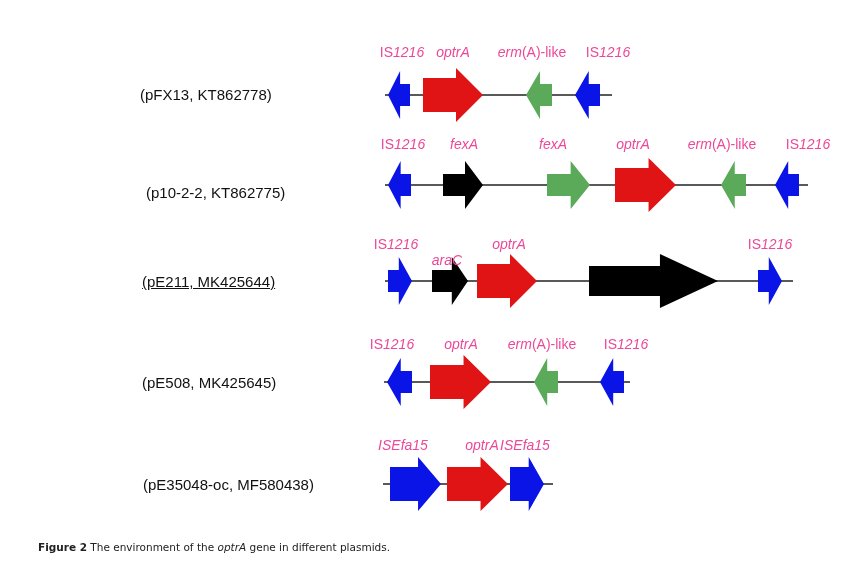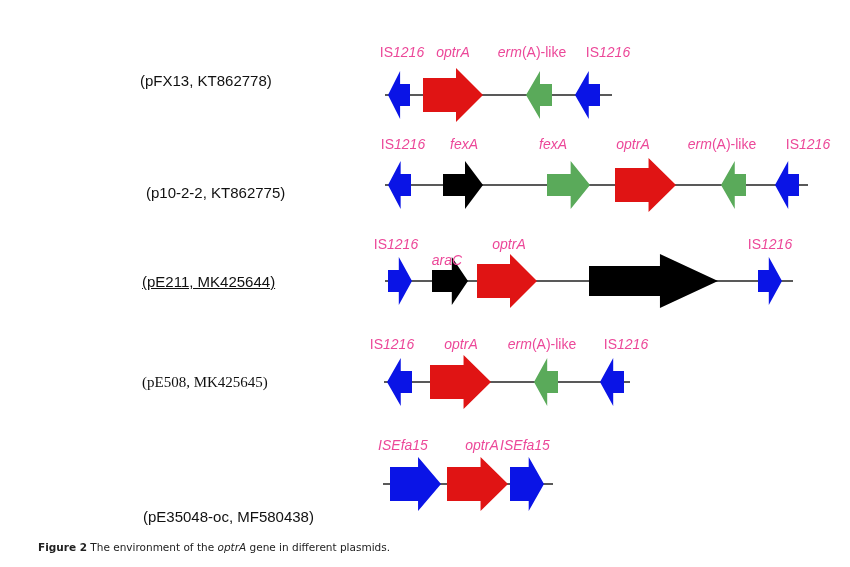--- a/index.html
+++ b/index.html
@@ -49,41 +49,41 @@
     </g>
     <g>
       <line x1="383" x2="553" y1="484" y2="484" stroke="#222222" stroke-width="1.3"></line>
       <polygon points="390,467 418.05,467 418.05,457 441,484 418.05,511 418.05,501 390,501" fill="#0a14e6"></polygon>
       <polygon points="447,467 480.55,467 480.55,457 508,484 480.55,511 480.55,501 447,501" fill="#e01414"></polygon>
       <polygon points="510,467 528.7,467 528.7,457 544,484 528.7,511 528.7,501 510,501" fill="#0a14e6"></polygon>
     </g>
   </svg>
 
 <div id="labels">
-    <div class="plasmid-label" style="left: 140px; top: 72px;">(pFX13, KT862778)</div>
+    <div class="plasmid-label" style="left: 140px; top: 86px;">(pFX13, KT862778)</div>
     <div class="gene-label" style="left: 402px; top: 44px;"><span>IS</span><i>1216</i></div>
     <div class="gene-label" style="left: 453px; top: 44px;"><i>optrA</i></div>
     <div class="gene-label" style="left: 532px; top: 44px;"><i>erm</i><span>(A)-like</span></div>
     <div class="gene-label" style="left: 608px; top: 44px;"><span>IS</span><i>1216</i></div>
     <div class="plasmid-label" style="left: 146px; top: 176px; margin-top: 8px;">(p10-2-2, KT862775)</div>
     <div class="gene-label" style="left: 403px; top: 136px;"><span>IS</span><i>1216</i></div>
     <div class="gene-label" style="left: 464px; top: 136px;"><i>fexA</i></div>
     <div class="gene-label" style="left: 553px; top: 136px;"><i>fexA</i></div>
     <div class="gene-label" style="left: 633px; top: 136px;"><i>optrA</i></div>
     <div class="gene-label" style="left: 722px; top: 136px;"><i>erm</i><span>(A)-like</span></div>
     <div class="gene-label" style="left: 808px; top: 136px;"><span>IS</span><i>1216</i></div>
     <div class="plasmid-label" style="left: 142px; top: 273px; text-decoration: underline;">(pE211, MK425644)</div>
     <div class="gene-label" style="left: 396px; top: 236px;"><span>IS</span><i>1216</i></div>
     <div class="gene-label" style="left: 447px; top: 252px;"><i>araC</i></div>
     <div class="gene-label" style="left: 509px; top: 236px;"><i>optrA</i></div>
     <div class="gene-label" style="left: 770px; top: 236px;"><span>IS</span><i>1216</i></div>
-    <div class="plasmid-label" style="left: 142px; top: 374px; font-family: Liberation Serif, serif;">(pE508, MK425645)</div>
+    <div class="plasmid-label" style="left: 142px; top: 374px;">(pE508, MK425645)</div>
     <div class="gene-label" style="left: 392px; top: 336px;"><span>IS</span><i>1216</i></div>
     <div class="gene-label" style="left: 461px; top: 336px;"><i>optrA</i></div>
     <div class="gene-label" style="left: 542px; top: 336px;"><i>erm</i><span>(A)-like</span></div>
     <div class="gene-label" style="left: 626px; top: 336px;"><span>IS</span><i>1216</i></div>
-    <div class="plasmid-label" style="left: 143px; top: 476px; margin-top: 32px;">(pE35048-oc, MF580438)</div>
+    <div class="plasmid-label" style="left: 143px; top: 476px;">(pE35048-oc, MF580438)</div>
     <div class="gene-label" style="left: 403px; top: 437px;"><i>ISEfa15</i></div>
     <div class="gene-label" style="left: 482px; top: 437px;"><i>optrA</i></div>
     <div class="gene-label" style="left: 525px; top: 437px;"><i>ISEfa15</i></div>
   </div>
 
 <div id="caption"><b>Figure 2</b><span> The environment of the </span><i>optrA</i><span> gene in different plasmids.</span></div>
 
 </body></html>

